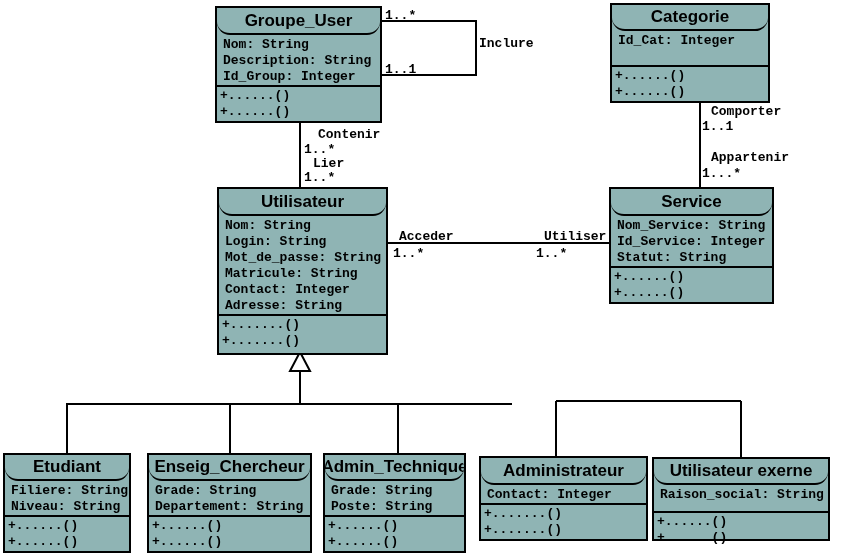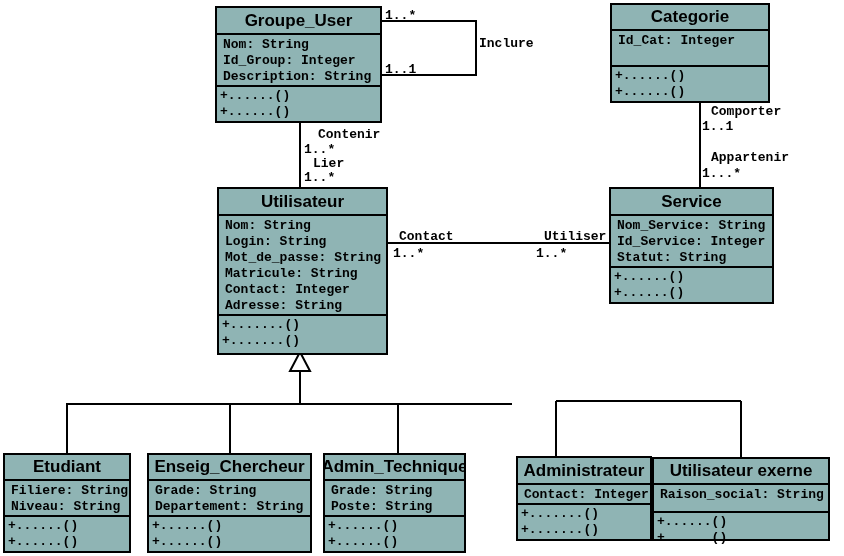--- a/index.html
+++ b/index.html
@@ -14,21 +14,21 @@
   }
   .wires{position:absolute;left:0;top:0;z-index:1;}
   .cls{
     position:absolute;z-index:2;background:var(--class-fill);
     border:2px solid var(--line);box-sizing:border-box;
   }
   .cls-title{
     box-sizing:border-box;border-bottom:2px solid var(--line);
     font-family:"Liberation Sans",sans-serif;font-weight:bold;font-size:17px;
     display:flex;align-items:center;justify-content:center;color:#000;
-    letter-spacing:0px;white-space:nowrap;overflow:hidden;
+    letter-spacing:0px;white-space:nowrap;overflow:hidden;border-radius:13px;
   }
   .cls-attrs{
     box-sizing:border-box;border-bottom:2px solid var(--line);
     padding:2px 0 0 6px;
   }
   .cls-methods{padding:1px 0 0 3px;}
   .m{
     font-family:"Liberation Mono",monospace;font-weight:bold;font-size:13px;
     line-height:16px;color:#000;white-space:pre;overflow:hidden;
   }
@@ -61,22 +61,22 @@
     <line x1="556" y1="401" x2="741" y2="401" stroke="#000" stroke-width="2"></line>
     <line x1="556" y1="401" x2="556" y2="457" stroke="#000" stroke-width="2"></line>
     <line x1="741" y1="401" x2="741" y2="458" stroke="#000" stroke-width="2"></line>
     <polygon points="300,352 290,371 310,371" fill="#ffffff" stroke="#000" stroke-width="2"></polygon>
   </svg>
 
   <div class="cls" style="left:215px;top:6px;width:167px;height:117px">
     <div class="cls-title" style="height:27px">Groupe_User</div>
     <div class="cls-attrs" style="height:52px">
       <div class="m">Nom: String</div>
+      <div class="m">Description: String</div>
       <div class="m">Id_Group: Integer</div>
-      <div class="m">Description: String</div>
     </div>
     <div class="cls-methods">
       <div class="m">+......()</div>
       <div class="m">+......()</div>
     </div>
   </div>
 
   <div class="cls" style="left:610px;top:3px;width:160px;height:100px">
     <div class="cls-title" style="height:26px">Categorie</div>
     <div class="cls-attrs" style="height:36px">
@@ -146,21 +146,21 @@
     <div class="cls-attrs" style="height:36px">
       <div class="m">Grade: String</div>
       <div class="m">Poste: String</div>
     </div>
     <div class="cls-methods">
       <div class="m">+......()</div>
       <div class="m">+......()</div>
     </div>
   </div>
 
-  <div class="cls" style="left:516px;top:456px;width:136px;height:85px">
+  <div class="cls" style="left:479px;top:456px;width:169px;height:85px">
     <div class="cls-title" style="height:27px">Administrateur</div>
     <div class="cls-attrs" style="height:20px">
       <div class="m">Contact: Integer</div>
     </div>
     <div class="cls-methods">
       <div class="m">+.......()</div>
       <div class="m">+.......()</div>
     </div>
   </div>
 
@@ -182,18 +182,18 @@
   <div class="edge-label" style="left:318px;top:127px">Contenir</div>
   <div class="edge-label" style="left:304px;top:142px">1..*</div>
   <div class="edge-label" style="left:313px;top:156px">Lier</div>
   <div class="edge-label" style="left:304px;top:170px">1..*</div>
 
   <div class="edge-label" style="left:711px;top:104px">Comporter</div>
   <div class="edge-label" style="left:702px;top:119px">1..1</div>
   <div class="edge-label" style="left:711px;top:150px">Appartenir</div>
   <div class="edge-label" style="left:702px;top:166px">1...*</div>
 
-  <div class="edge-label" style="left:399px;top:229px">Contact</div>
+  <div class="edge-label" style="left:399px;top:229px">Acceder</div>
   <div class="edge-label" style="left:393px;top:246px">1..*</div>
   <div class="edge-label" style="left:544px;top:229px">Utiliser</div>
   <div class="edge-label" style="left:536px;top:246px">1..*</div>
 
 </div>
 
 </body></html>

